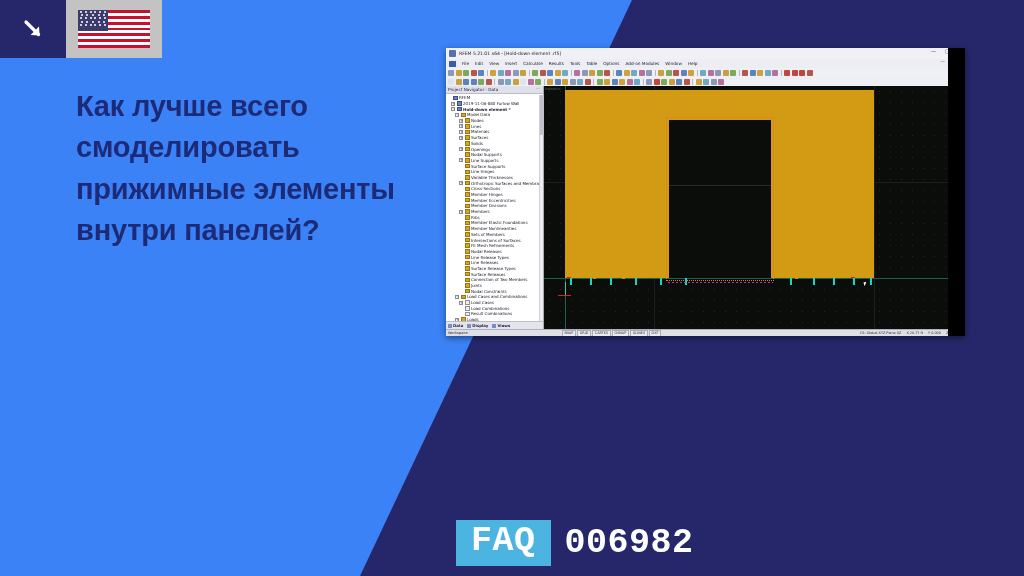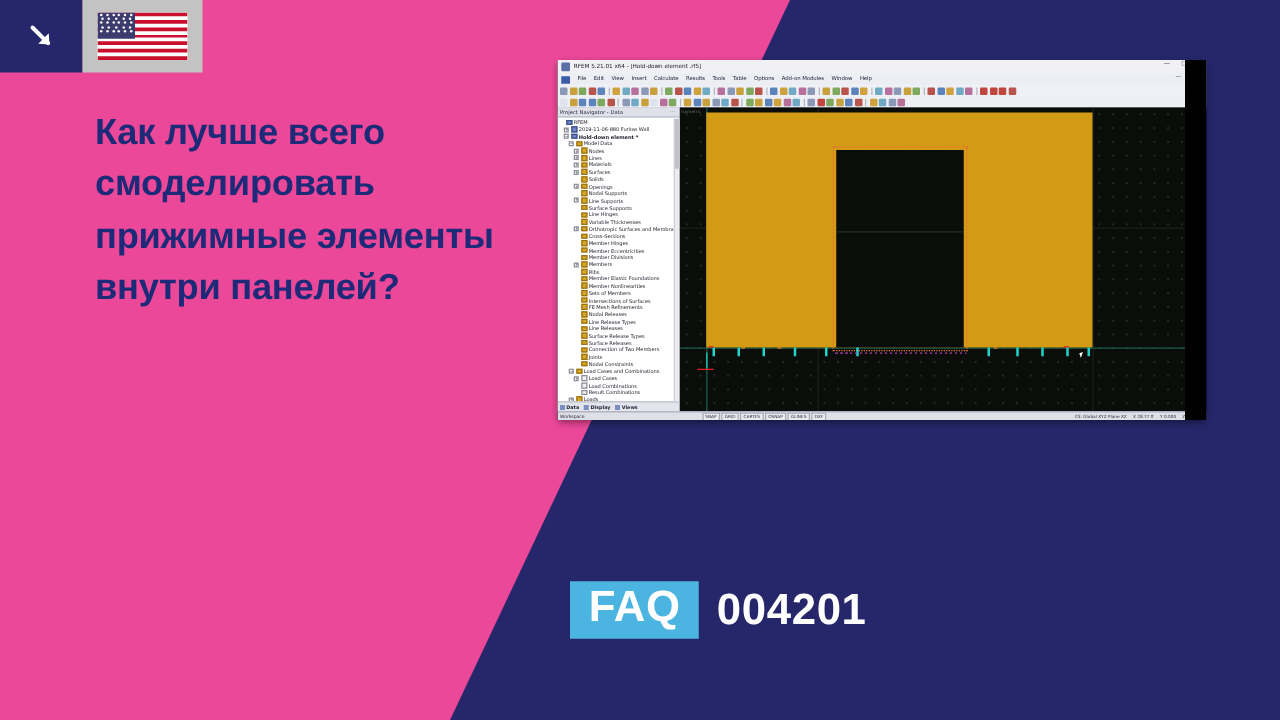--- a/index.html
+++ b/index.html
@@ -5,21 +5,21 @@
   * { box-sizing: border-box; margin: 0; padding: 0; }
   html, body {
     width: 1024px; height: 576px;
     overflow: hidden;
     font-family: "Liberation Sans", sans-serif;
     background: #f2fafd;
   }
   #stage {
     position: relative;
     width: 1024px; height: 576px;
-    background: #ec4899;
+    background: #3b82f6;
     overflow: hidden;
   }
 
   
   .navy-wedge {
     position: absolute; inset: 0;
     background: #26276b;
     clip-path: polygon(632px 0, 1024px 0, 1024px 576px, 360px 576px);
   }
 
@@ -92,22 +92,22 @@
     color: #ffffff;
     font-size: 13.5px;
     font-weight: 700;
     letter-spacing: -0.3px;
     line-height: 1;
   }
 
   
   .faq-row {
     position: absolute;
-    left: 456px; top: 465px;
-    display: flex; align-items: center; gap: 14px;
+    left: 456px; top: 520px;
+    display: flex; align-items: center; gap: 14px; font-family: Liberation Mono, monospace;
   }
   .faq-chip {
     background: #4cb4e0;
     color: #ffffff;
     font-size: 35px;
     font-weight: 700;
     letter-spacing: 0.5px;
     padding: 3px 15px 6px 15px;
     line-height: 1.05;
   }
@@ -482,21 +482,21 @@
         </div>
       </div>
     </div>
   </div>
 
   <div class="headline">Как лучше всего смоделировать прижимные элементы внутри панелей?</div>
 
 
   <div class="faq-row">
     <div class="faq-chip">FAQ</div>
-    <div class="faq-num">004201</div>
+    <div class="faq-num">006982</div>
   </div>
 
   <div class="app-shot">
 
     <div class="app-chrome">
 
       <div class="titlebar">
         <span class="tb-icon"></span>
         <span class="tb-text">RFEM 5.21.01 x64 - [Hold-down element .rf5]</span>
         <span class="win-btns">

